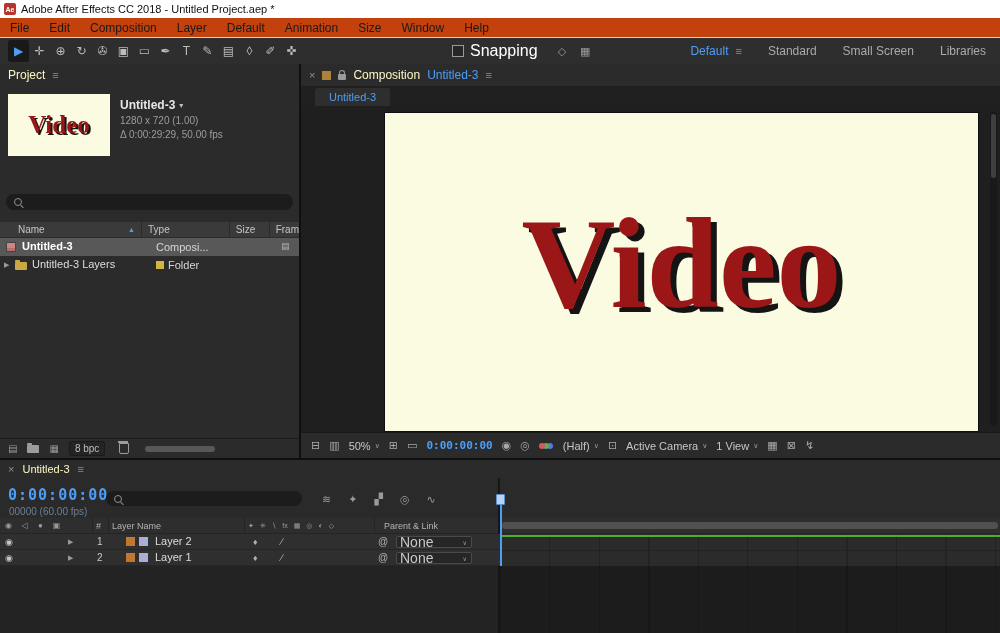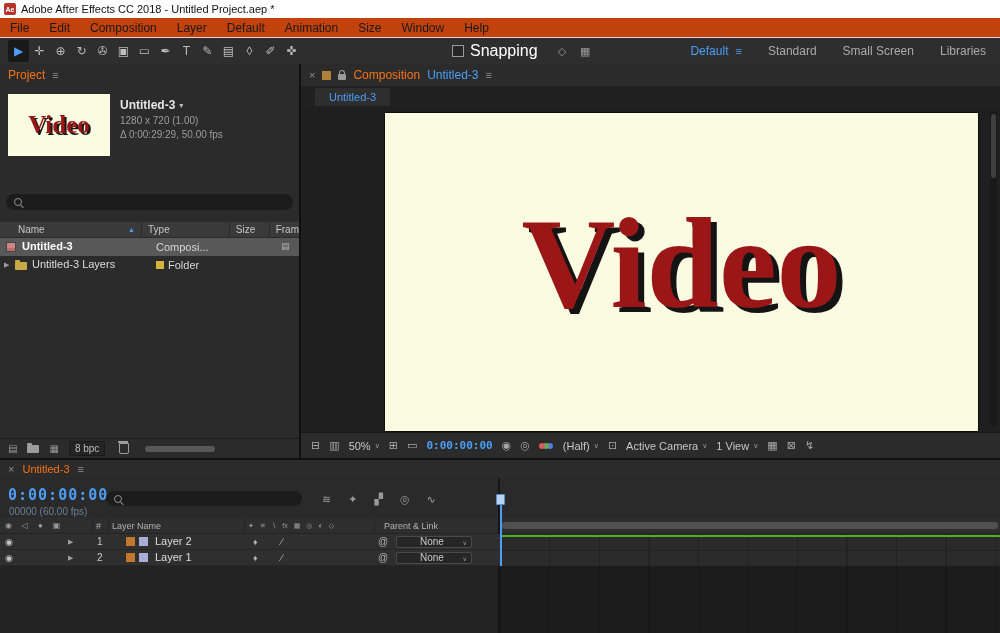--- a/index.html
+++ b/index.html
@@ -23,21 +23,21 @@
   .snap-label{font-size:16px;color:#ffffff;white-space:nowrap;}
   .opt-icons{display:flex;align-items:center;}
   .opt-icon{font-size:11px;color:#9a9a9a;margin-left:14px;}
   .ws-group{margin-left:auto;display:flex;align-items:center;gap:26px;padding-right:6px;}
   .ws-item{display:flex;align-items:center;gap:7px;white-space:nowrap;}
   .ws-label{font-size:12px;color:#ababab;}
   .ws-label.active{color:var(--accent);}
   .ws-menu{font-size:11px;color:var(--accent);}
   
   .ptabbar{position:absolute;left:0;top:0;right:0;height:22px;display:flex;align-items:center;gap:7px;padding:0 8px;font-size:12px;box-sizing:border-box;background:#2b2b2b;}
-  .tab-label{color:#f97316;white-space:nowrap;}
+  .tab-label{color:#fef9c3;white-space:nowrap;}
   .panel-menu{color:#8f8f8f;font-size:11px;}
   .close-x{color:#8f8f8f;font-size:11px;}
   .accent-text{color:var(--accent);}
   .mag{width:6px;height:6px;border:1px solid #8f8f8f;border-radius:50%;position:relative;flex:none;}
   .mag::after{content:'';position:absolute;width:4px;height:1px;background:#8f8f8f;transform:rotate(45deg);right:-3px;bottom:-2px;}
   .search-input{flex:1;background:transparent;border:none;outline:none;color:#ddd;font-size:11px;min-width:0;}
   
   .project-panel{position:absolute;left:0;top:64px;width:299px;height:394px;background:#2b2b2b;}
   .pthumb{position:absolute;left:8px;top:30px;width:102px;height:62px;background:var(--canvas-bg);display:flex;align-items:center;justify-content:center;}
   .pthumb-text{font-family:"Liberation Serif","DejaVu Serif",serif;font-weight:bold;font-size:25px;color:var(--video-red);text-shadow:2px 2px 0 #161616;}
@@ -119,21 +119,21 @@
   .lr-eye{position:absolute;left:5px;top:3px;font-size:9px;color:#c6c6c6;}
   .lr-arrow{position:absolute;left:68px;top:4px;font-size:7px;color:#9a9a9a;}
   .lr-num{position:absolute;left:97px;top:2px;font-size:10px;color:#c8c8c8;}
   .lr-label-swatch{position:absolute;left:126px;top:3px;width:9px;height:9px;background:#c07830;}
   .lr-thumb{position:absolute;left:139px;top:3px;width:9px;height:9px;background:#a9aed6;}
   .lr-name{position:absolute;left:155px;top:1px;font-size:11px;color:#dcdcdc;white-space:nowrap;}
   .lr-sw1{position:absolute;left:253px;top:3px;font-size:9px;color:#b0b0b0;}
   .lr-sw2{position:absolute;left:281px;top:2px;font-size:10px;color:#b0b0b0;}
   .lr-pick{position:absolute;left:378px;top:2px;font-size:10px;color:#b0b0b0;}
   .lr-parent-dd{position:absolute;left:396px;top:2px;width:76px;height:12px;background:#262626;border:1px solid #4a4a4a;border-radius:2px;box-sizing:border-box;}
-  .lr-parent-label{position:absolute;left:23px;top:0;font-size:10px;color:#c8c8c8;line-height:10px;}
+  .lr-parent-label{position:absolute;left:3px;top:0;font-size:14px;color:#c8c8c8;line-height:10px;}
   .lr-caret{position:absolute;right:4px;top:2px;font-size:6px;color:#9a9a9a;}
   .tl-track-head{position:absolute;left:500px;top:58px;right:0;height:16px;background:#2e2e2e;border-bottom:1px solid #242424;box-sizing:border-box;}
   .work-area{position:absolute;left:2px;right:2px;top:4px;height:7px;background:#505050;border-radius:3px;}
   .tl-track{position:absolute;left:500px;top:74px;right:0;height:32px;background:#2b2b2b;background-image:repeating-linear-gradient(90deg,rgba(0,0,0,.18) 0 1px,transparent 1px 49.5px);}
   .track-row-sep{position:absolute;left:0;right:0;top:16px;height:1px;background:#222;}
   .green-line{position:absolute;left:500px;right:0;top:75px;height:2px;background:var(--green);}
   .tl-bottom-left{position:absolute;left:0;top:106px;width:500px;bottom:0;background:#232323;}
   .tl-bottom-right{position:absolute;left:500px;top:106px;right:0;bottom:0;background:#1c1c1c;background-image:repeating-linear-gradient(90deg,rgba(0,0,0,.15) 0 1px,transparent 1px 49.5px);}
   .tl-divider{position:absolute;left:498px;top:18px;width:2px;bottom:0;background:#161616;}
   .playhead-line{position:absolute;left:500px;top:44px;width:2px;height:62px;background:var(--accent);}

